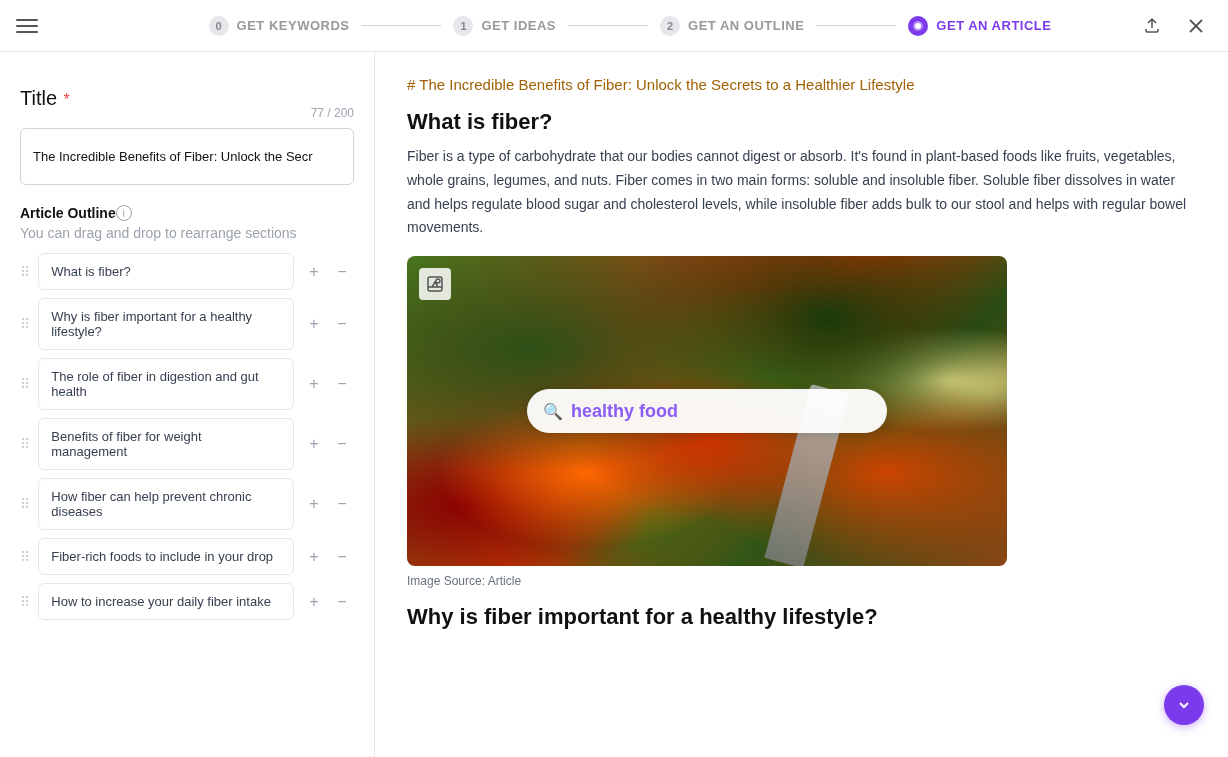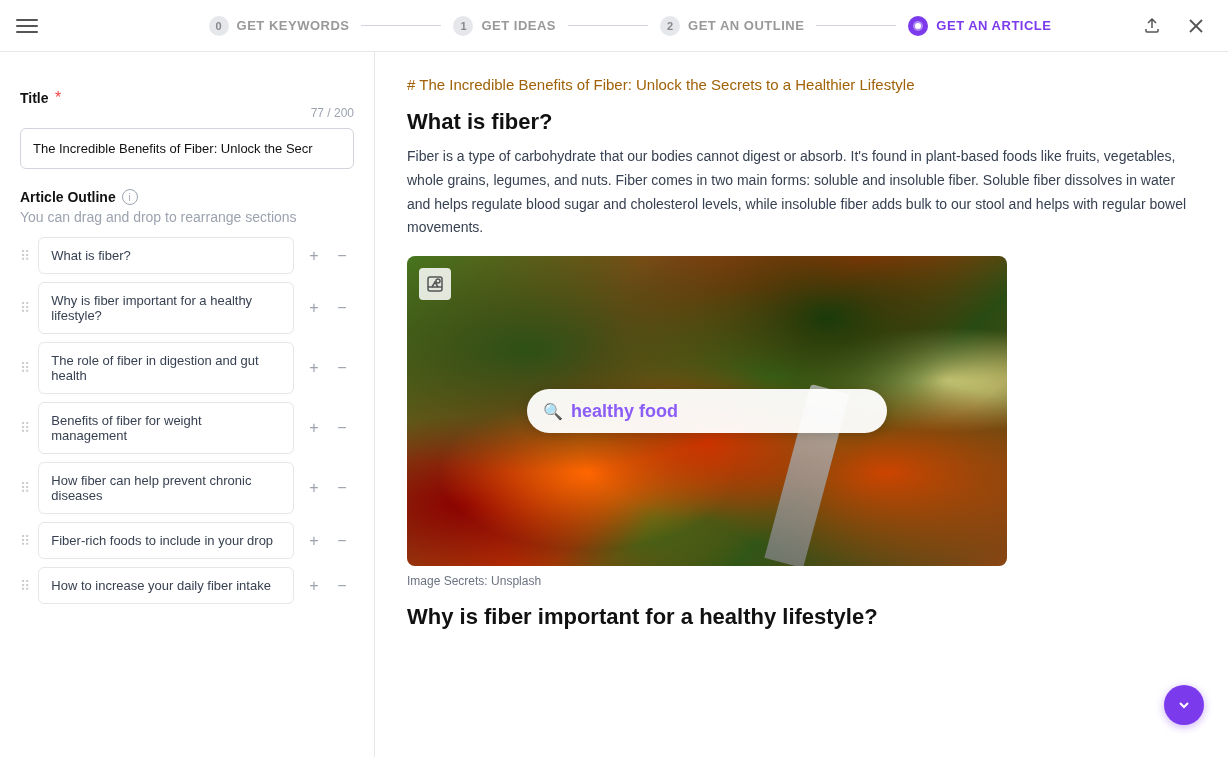--- a/index.html
+++ b/index.html
@@ -78,36 +78,36 @@
       border-right: 1px solid #e5e7eb;
       padding: 24px 20px;
       overflow-y: auto;
       flex-shrink: 0;
     }
     .title-row {
       display: flex; align-items: center; justify-content: space-between;
       margin-bottom: 8px;
     }
     .title-label {
-      font-size: 14px; font-weight: 700; color: #111;
+      font-size: 20px; font-weight: 400; color: #111;
     }
     .title-required { color: #ef4444; margin-left: 2px; }
     .title-count { font-size: 12px; color: #9ca3af; margin-top: 30px; }
     .title-input {
       width: 100%;
-      padding: 12px 12px;
+      padding: 20px 12px;
       border: 1px solid #d1d5db;
       border-radius: 6px;
       font-size: 13px;
       color: #111;
       outline: none;
     }
 
     .outline-header {
-      display: flex; align-items: flex-end; gap: 6px;
+      display: flex; align-items: flex-end; gap: 0;
       margin-top: 20px; margin-bottom: 4px;
     }
     .outline-label { font-size: 14px; font-weight: 600; color: #111; }
     .info-icon {
       width: 16px; height: 16px; border-radius: 50%;
       border: 1px solid #9ca3af;
       color: #9ca3af; font-size: 10px;
       display: flex; align-items: center; justify-content: center;
       cursor: pointer;
     }
@@ -402,21 +402,21 @@
             <polyline points="5,11 8,6 11,11" stroke="#555" stroke-width="1.5" fill="none"></polyline>
             <circle cx="11" cy="5" r="2" stroke="#555" stroke-width="1.5"></circle>
           </svg>
       </div>
       <div class="image-search-bar">
         <span class="search-icon-circle">🔍</span>
         <span class="search-text">healthy food</span>
       </div>
     </div>
 
-    <p class="image-source">Image Secrets: Unsplash</p>
+    <p class="image-source">Image Source: Article</p>
     <h2 class="article-h2-bottom">Why is fiber important for a healthy lifestyle?</h2>
   </div>
 </div>
 
 <div class="scroll-btn">
   <svg width="16" height="16" viewBox="0 0 16 16" fill="none">
       <polyline points="4,6 8,10 12,6" stroke="white" stroke-width="2" fill="none"></polyline>
     </svg>
 </div>
 

